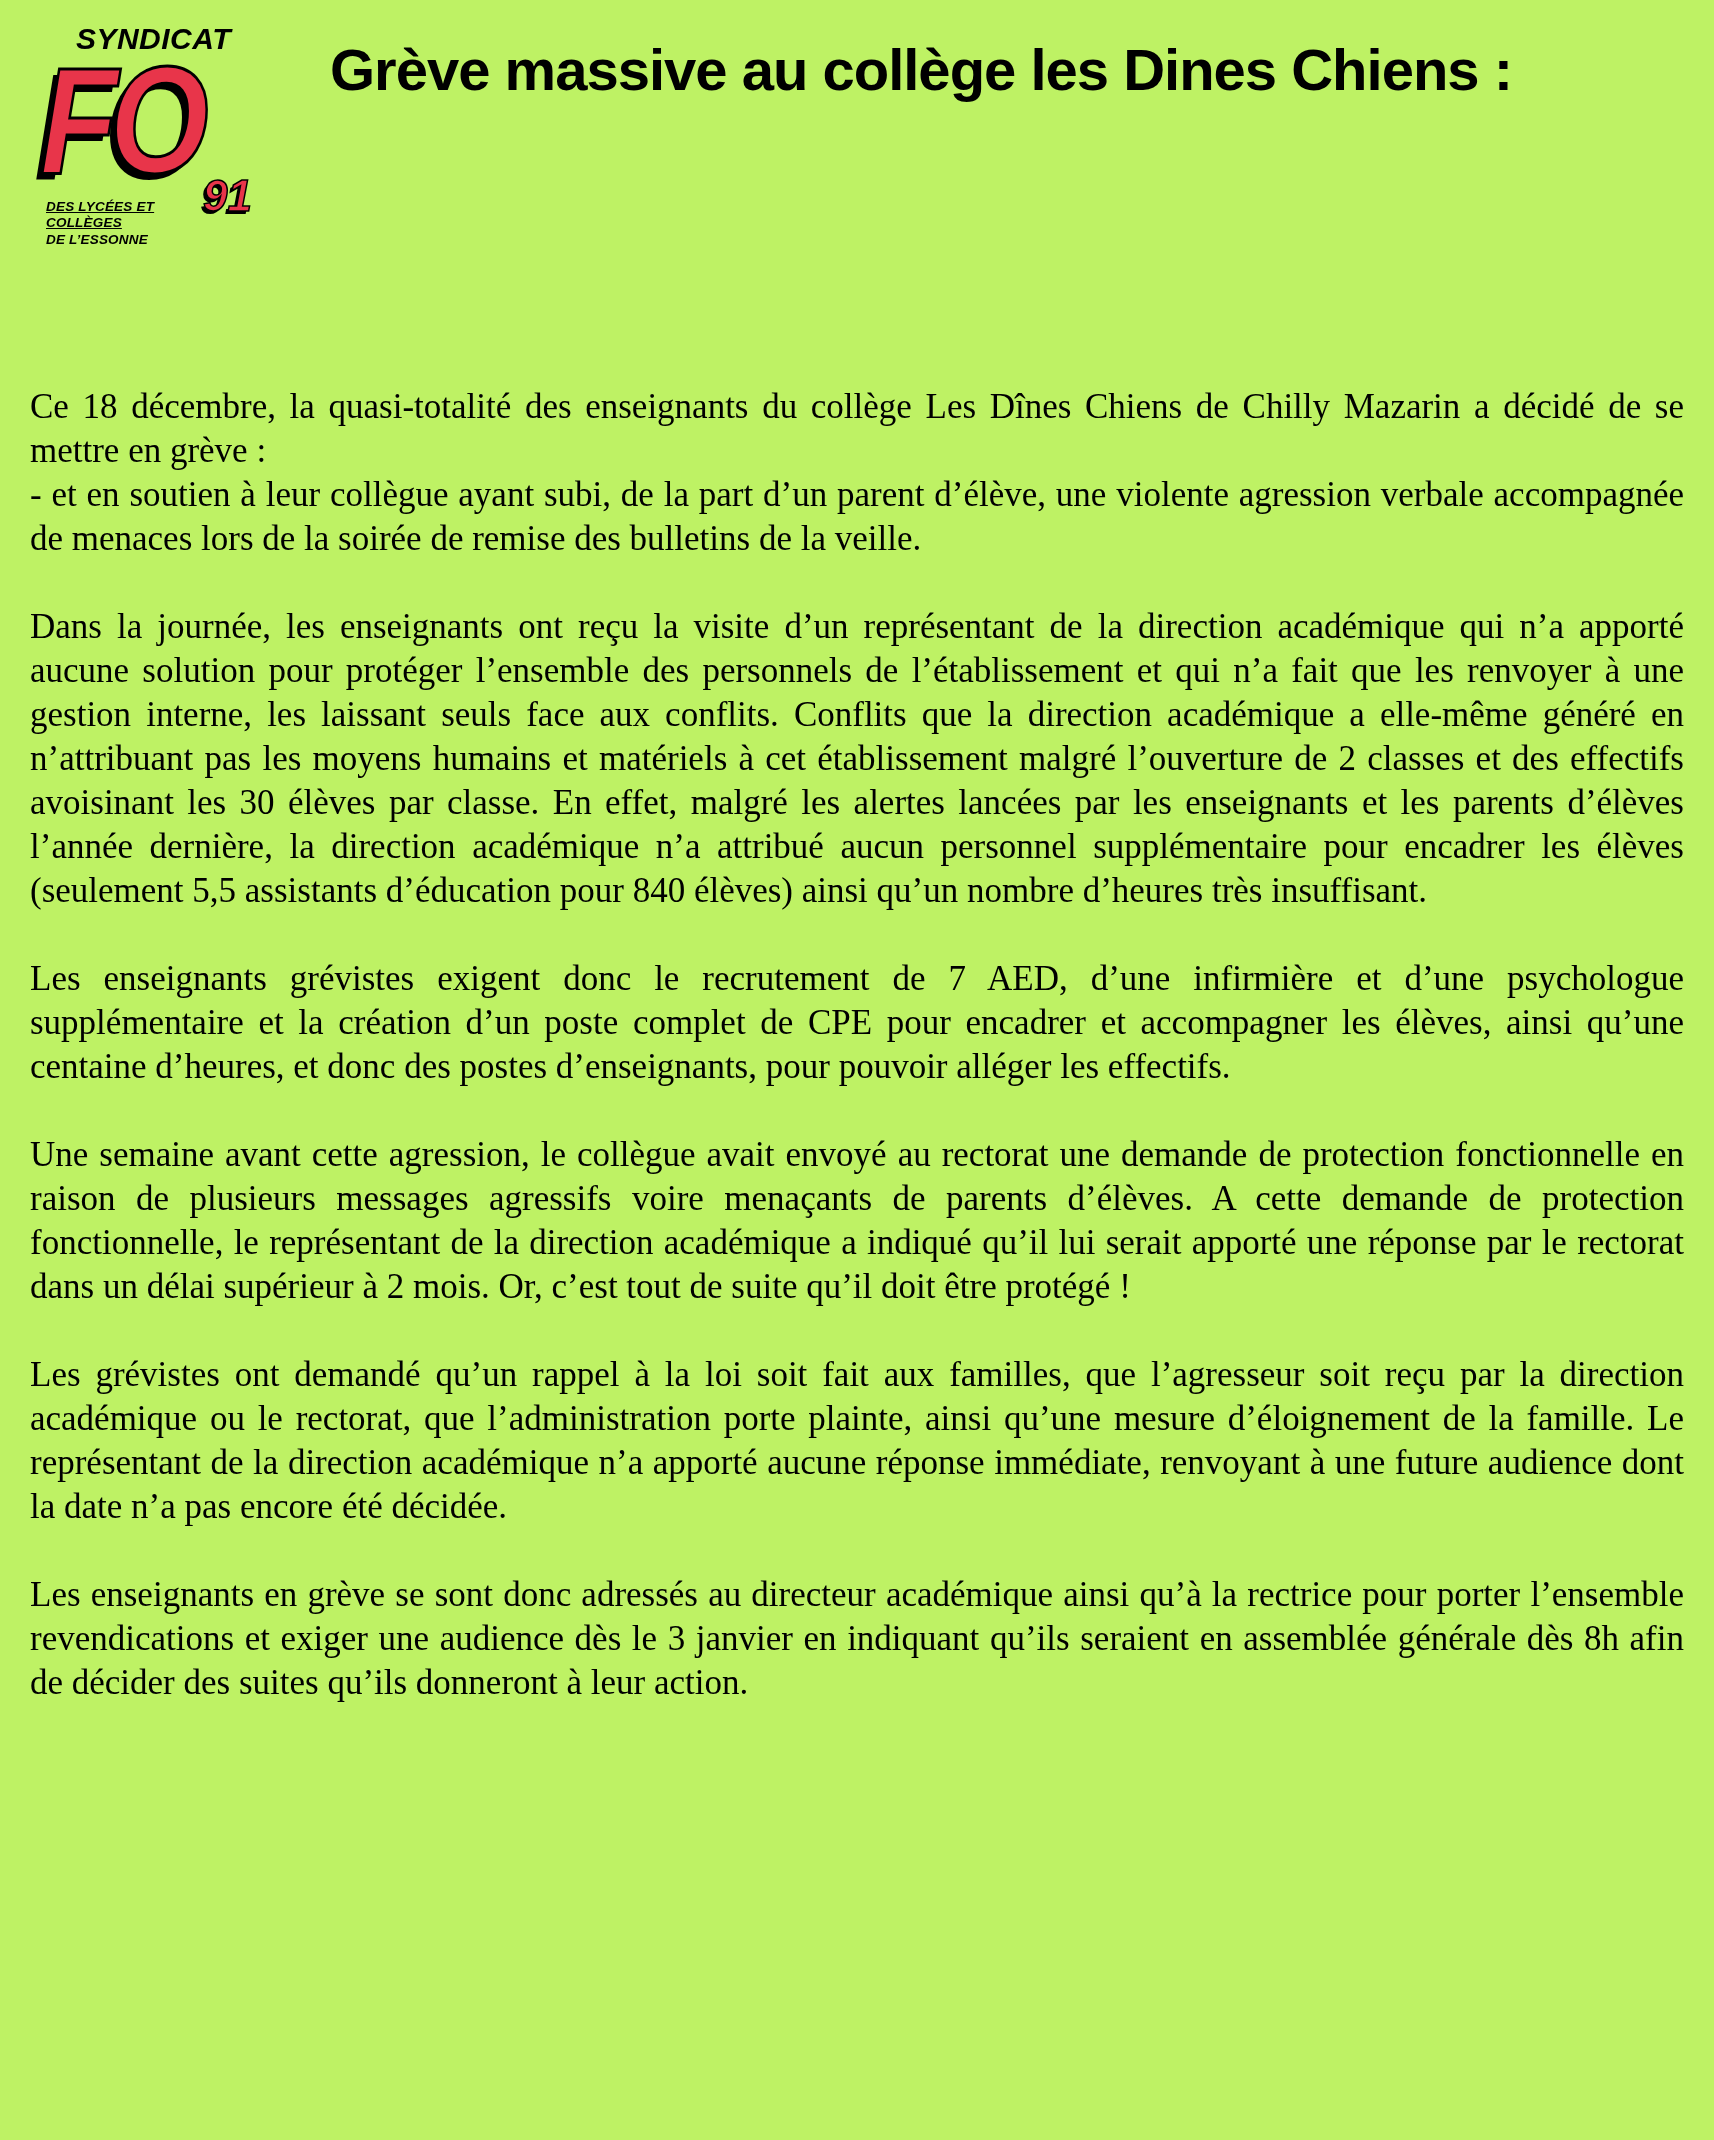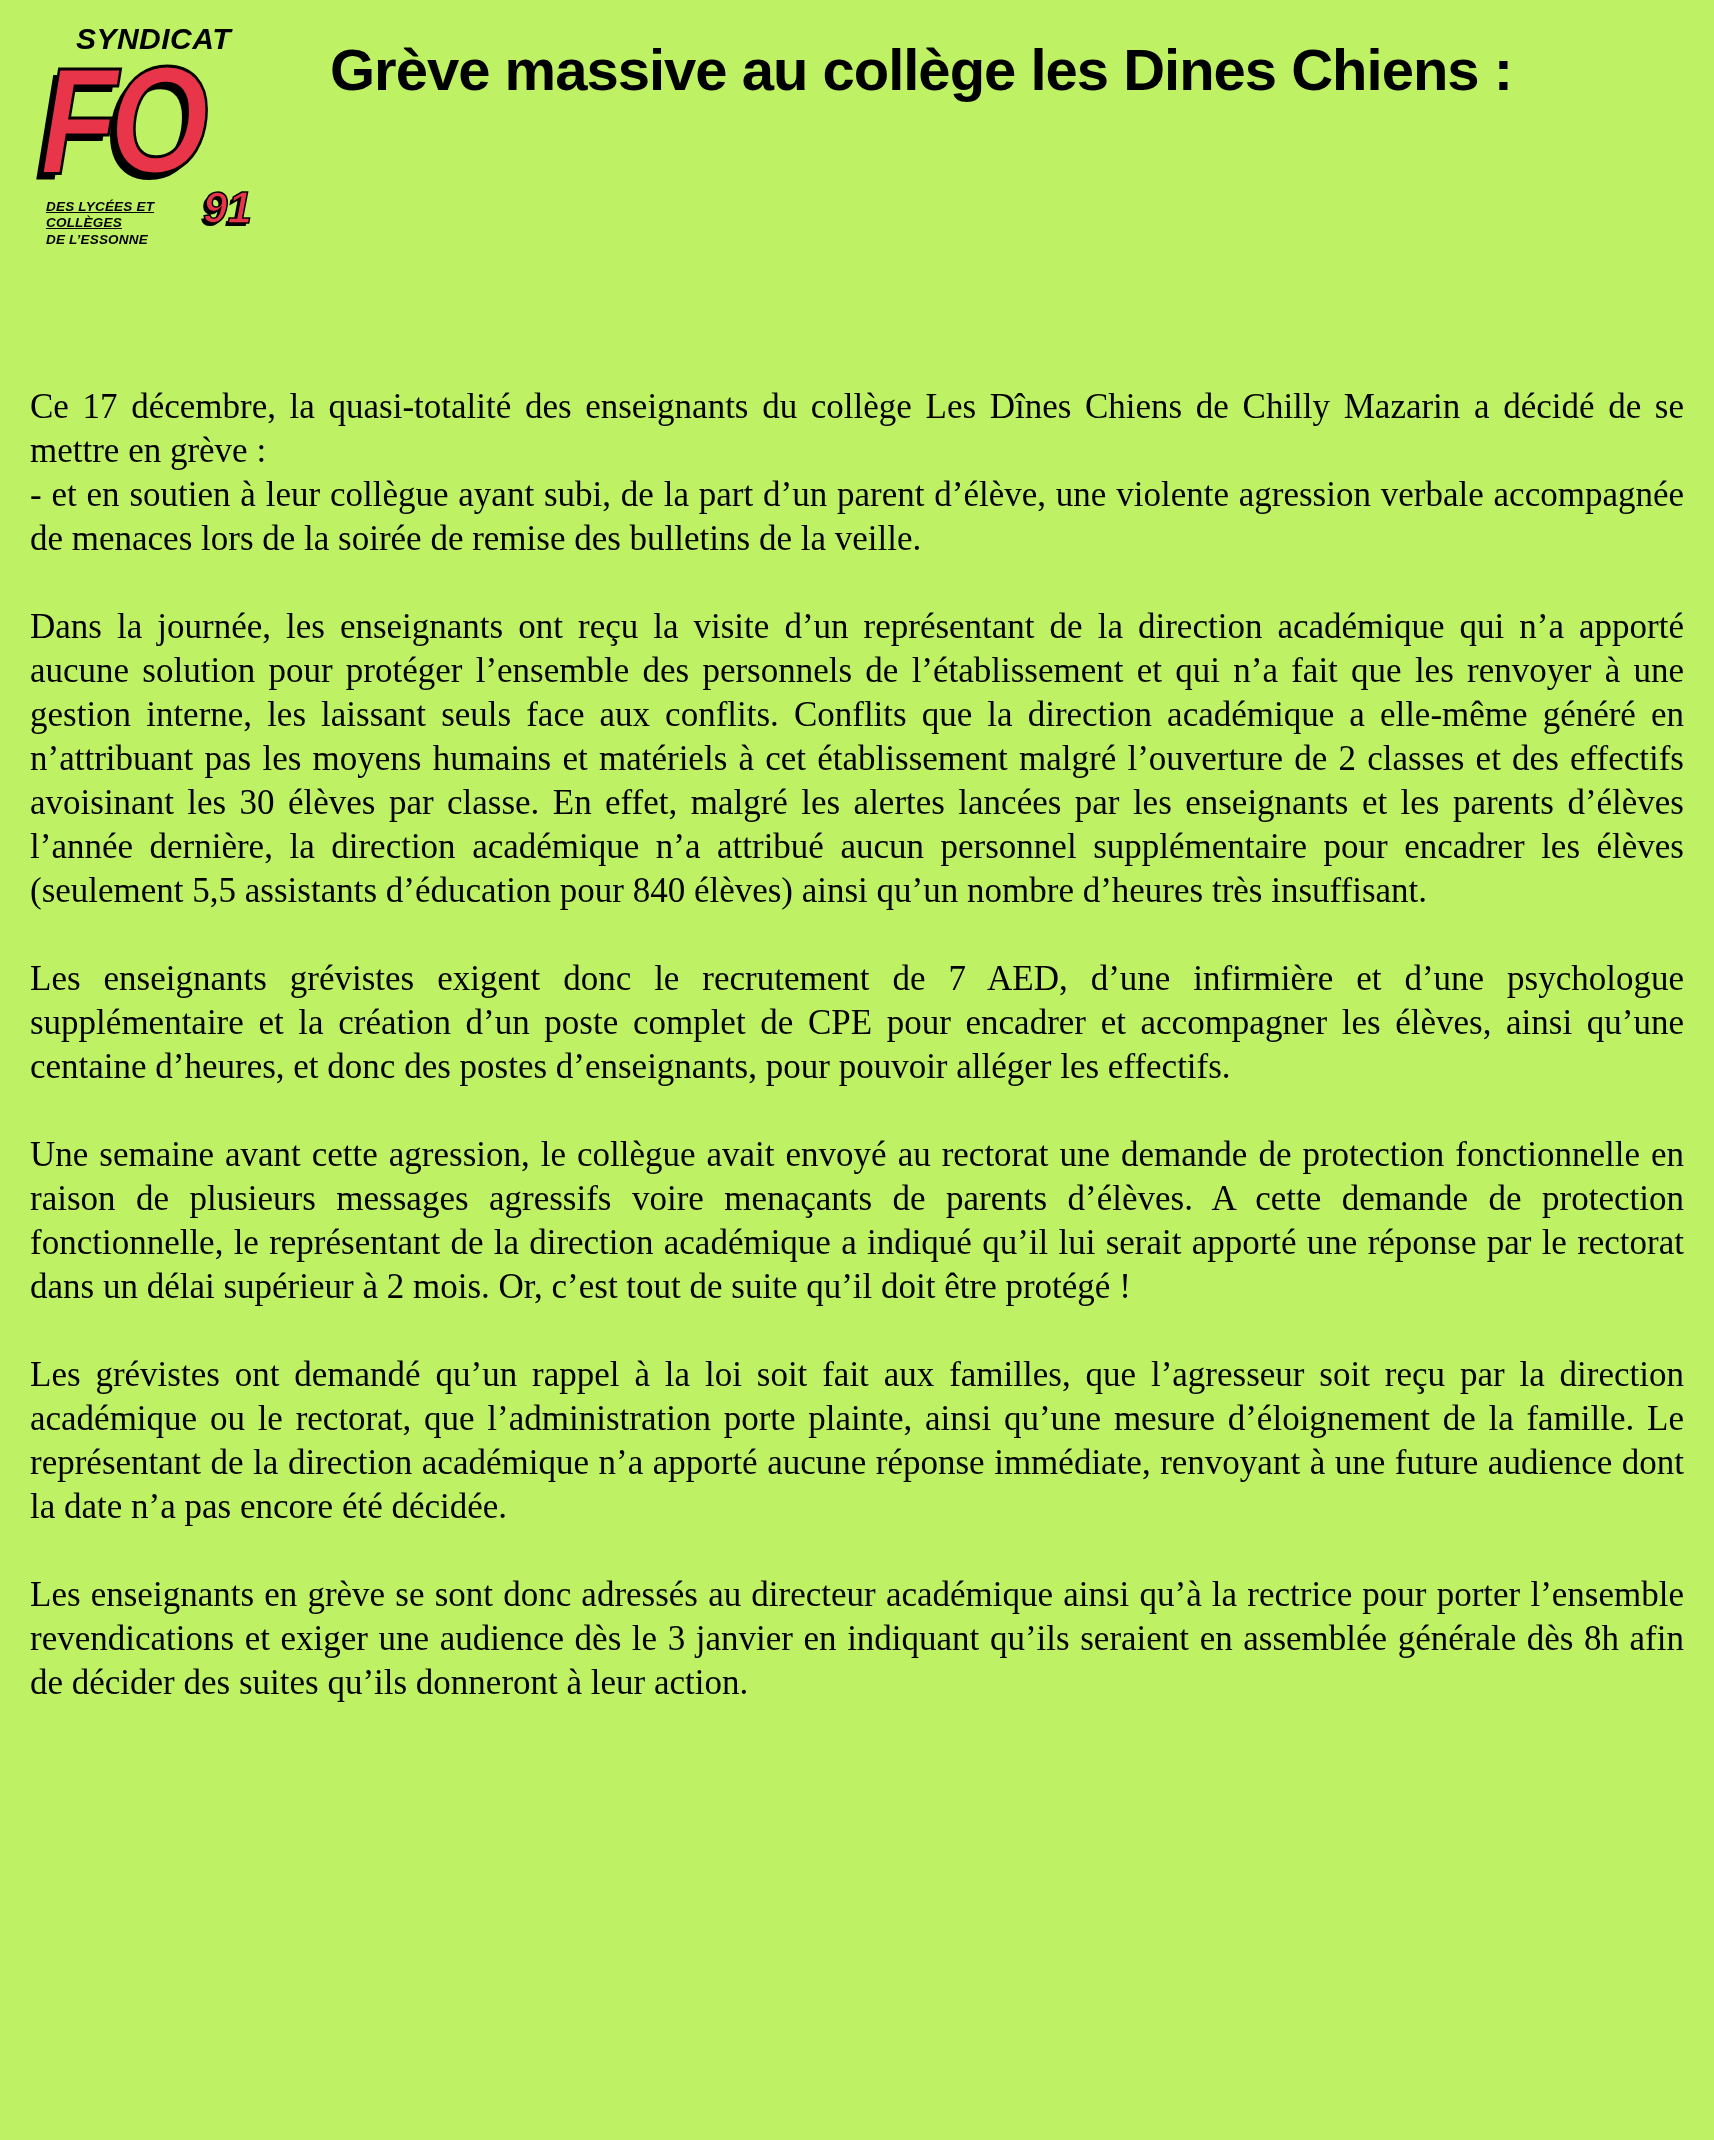--- a/index.html
+++ b/index.html
@@ -60,21 +60,21 @@
     display: inline-block;
     font-family: "Liberation Sans", sans-serif;
     font-weight: 900;
     font-style: italic;
     font-size: 44px;
     color: var(--brand-red);
     -webkit-text-stroke: 1.5px #000;
     text-shadow: -3px 3px 0 #000;
     margin-left: -28px;
     position: relative;
-    top: 50px;
+    top: 38px;
   }
   .logo-sub {
     font-family: "Liberation Sans", sans-serif;
     font-weight: 900;
     font-style: italic;
     font-size: 13.5px;
     line-height: 1.2;
     letter-spacing: 0.2px;
     padding-left: 8px;
   }
@@ -134,21 +134,21 @@
       <div class="logo-sub">DE L’ESSONNE</div>
     </div>
 
     <div class="title-block">
       <h1 class="doc-title">Grève massive au collège les Dines Chiens :</h1>
     </div>
 
   </header>
 
   <main class="doc-body">
-    <p class="para tight">Ce 17 décembre, la quasi-totalité des enseignants du collège Les Dînes Chiens de Chilly Mazarin a décidé de se mettre en grève :</p>
+    <p class="para tight">Ce 18 décembre, la quasi-totalité des enseignants du collège Les Dînes Chiens de Chilly Mazarin a décidé de se mettre en grève :</p>
     <p class="para">- et en soutien à leur collègue ayant subi, de la part d’un parent d’élève, une violente agression verbale accompagnée de menaces lors de la soirée de remise des bulletins de la veille.</p>
     <p class="para">Dans la journée, les enseignants ont reçu la visite d’un représentant de la direction académique qui n’a apporté aucune solution pour protéger l’ensemble des personnels de l’établissement et qui n’a fait que les renvoyer à une gestion interne, les laissant seuls face aux conflits. Conflits que la direction académique a elle-même généré en n’attribuant pas les moyens humains et matériels à cet établissement malgré l’ouverture de 2 classes et des effectifs avoisinant les 30 élèves par classe. En effet, malgré les alertes lancées par les enseignants et les parents d’élèves l’année dernière, la direction académique n’a attribué aucun personnel supplémentaire pour encadrer les élèves (seulement 5,5 assistants d’éducation pour 840 élèves) ainsi qu’un nombre d’heures très insuffisant.</p>
     <p class="para">Les enseignants grévistes exigent donc le recrutement de 7 AED, d’une infirmière et d’une psychologue supplémentaire et la création d’un poste complet de CPE pour encadrer et accompagner les élèves, ainsi qu’une centaine d’heures, et donc des postes d’enseignants, pour pouvoir alléger les effectifs.</p>
     <p class="para">Une semaine avant cette agression, le collègue avait envoyé au rectorat une demande de protection fonctionnelle en raison de plusieurs messages agressifs voire menaçants de parents d’élèves. A cette demande de protection fonctionnelle, le représentant de la direction académique a indiqué qu’il lui serait apporté une réponse par le rectorat dans un délai supérieur à 2 mois. Or, c’est tout de suite qu’il doit être protégé !</p>
     <p class="para">Les grévistes ont demandé qu’un rappel à la loi soit fait aux familles, que l’agresseur soit reçu par la direction académique ou le rectorat, que l’administration porte plainte, ainsi qu’une mesure d’éloignement de la famille. Le représentant de la direction académique n’a apporté aucune réponse immédiate, renvoyant à une future audience dont la date n’a pas encore été décidée.</p>
     <p class="para">Les enseignants en grève se sont donc adressés au directeur académique ainsi qu’à la rectrice pour porter l’ensemble revendications et exiger une audience dès le 3 janvier en indiquant qu’ils seraient en assemblée générale dès 8h afin de décider des suites qu’ils donneront à leur action.</p>
   </main>
 
 </div>
 

